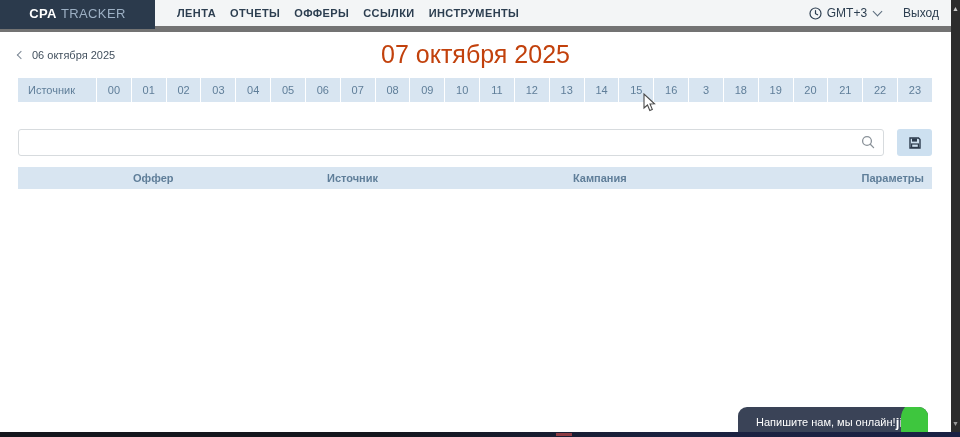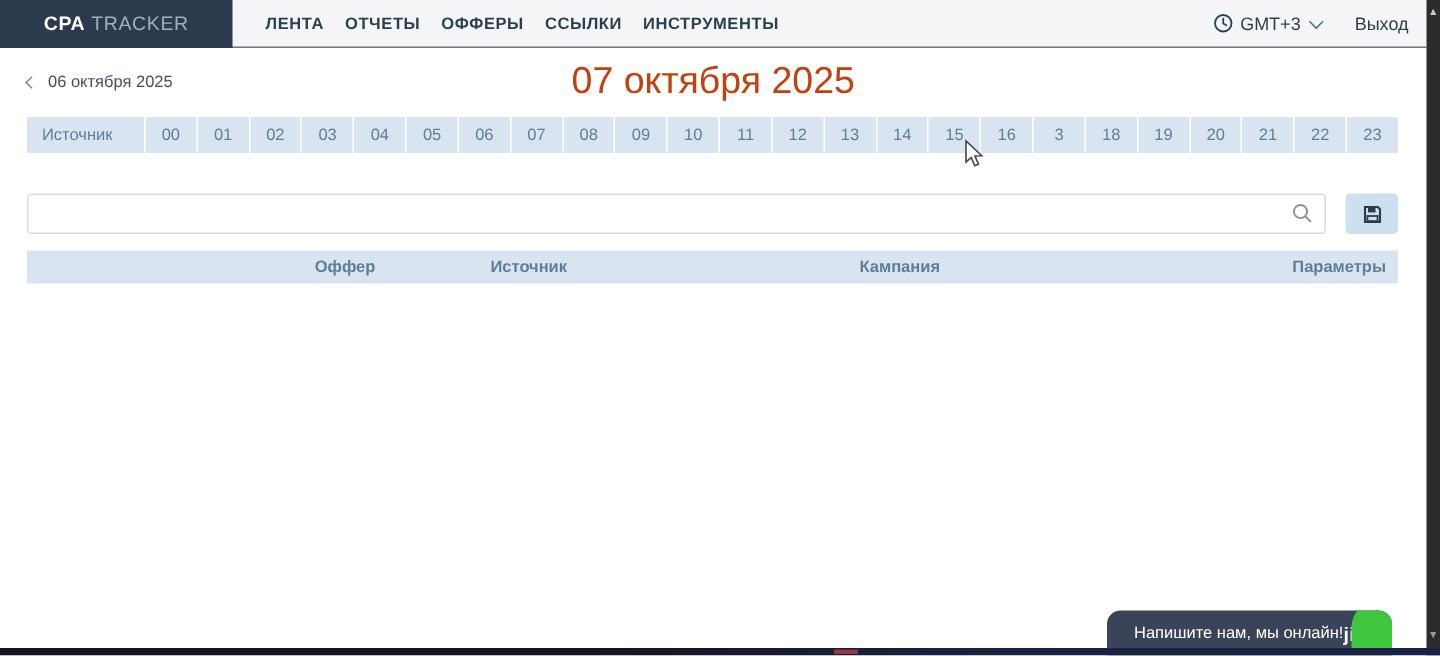--- a/index.html
+++ b/index.html
@@ -7,21 +7,21 @@
   body {
     font-family:"Liberation Sans", sans-serif;
     background:#ffffff;
     position:relative;
     overflow:hidden;
   }
 
   
   .topbar {
     position:absolute; top:0; left:0; width:951px; height:32px;
-    background:#f3f5f6; border-bottom:1px solid #737373;
+    background:#f3f5f6; border-bottom:6px solid #737373;
     display:flex; align-items:center;
   }
   .logo {
     width:155px; height:32px; background:#2b3a4c;
     display:flex; align-items:center; justify-content:center;
     font-size:13px; color:#ffffff; letter-spacing:.4px; cursor:pointer;
   }
   .logo .logo-bold { font-weight:bold; }
   .logo .logo-rest { color:#9db0c4; font-weight:normal; margin-left:4px; }
   .nav { display:flex; margin-left:17px; }
@@ -83,21 +83,21 @@
     display:flex; align-items:center; justify-content:center; cursor:pointer;
   }
 
   
   .table-head {
     position:absolute; top:167px; left:18px; width:914px; height:22px;
     background:#d8e5f1; display:flex; align-items:center;
     font-size:11px; font-weight:bold; color:#5f7e99;
   }
   .col-spacer { flex:0 0 115px; }
-  .col-0 { flex:0 0 194px;text-align:center; }
+  .col-0 { flex:0 0 194px; }
   .col-1 { flex:0 0 246px; }
   .col-2 { flex:1 1 auto; }
   .col-3 { flex:0 0 auto; padding-right:8px; text-align:right; }
 
   
   .chat-widget {
     position:absolute; left:738px; top:407px; width:190px; height:30px;
     background:#3a4357; border-radius:9px 9px 0 0;
     display:flex; align-items:center; color:#fff; cursor:pointer; overflow:hidden;
   }

